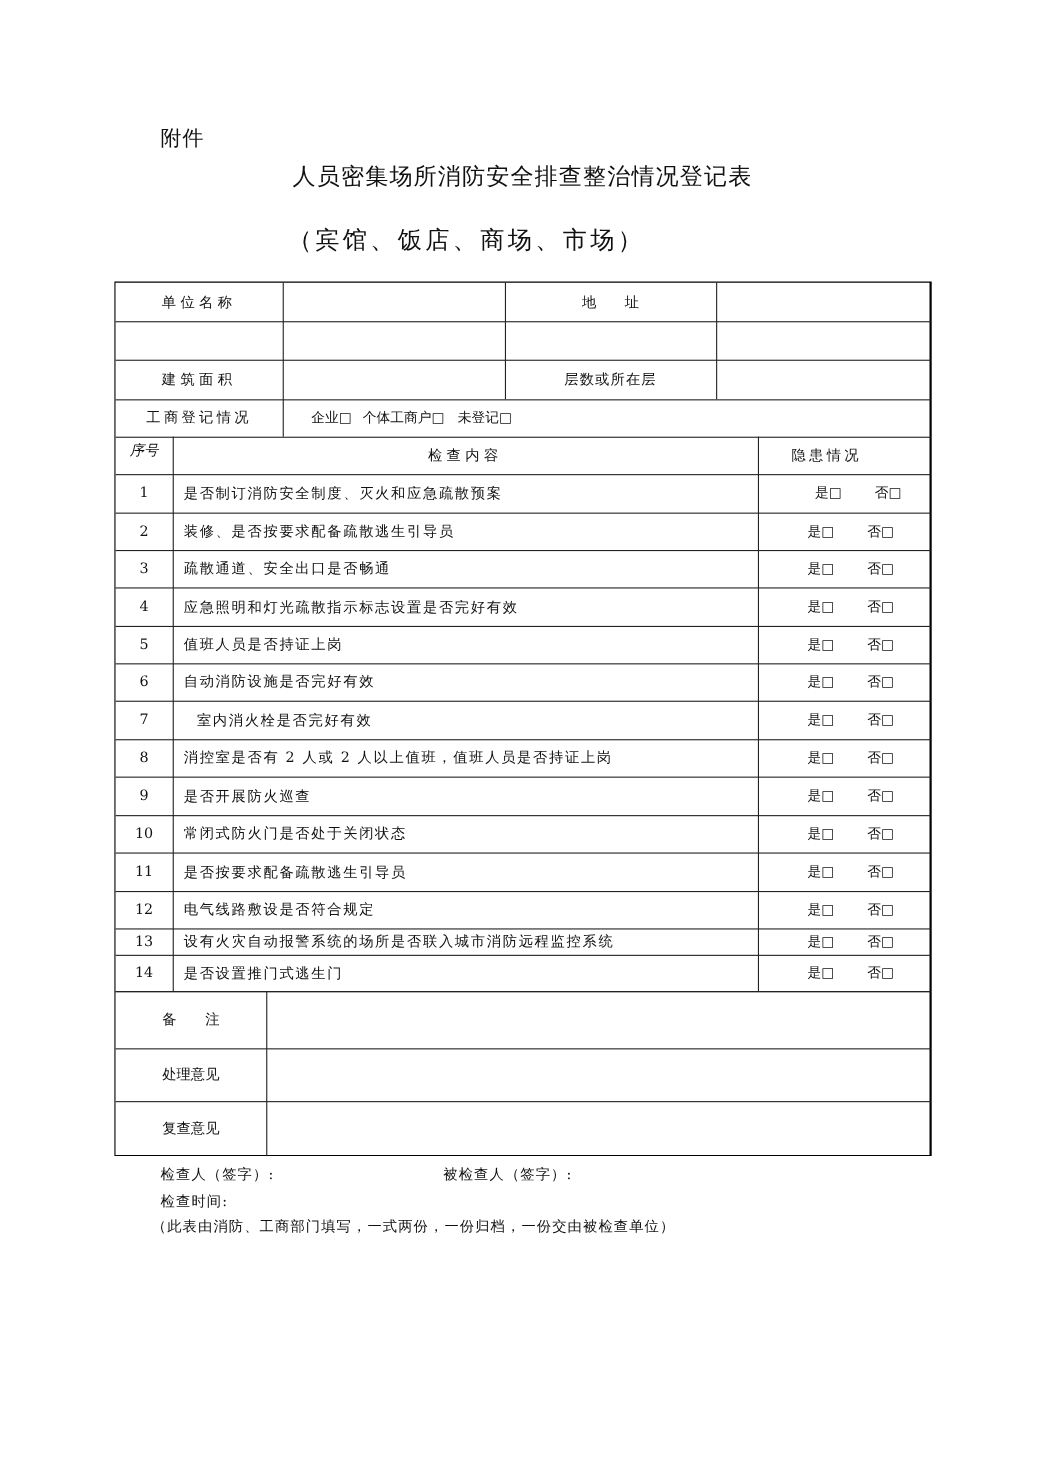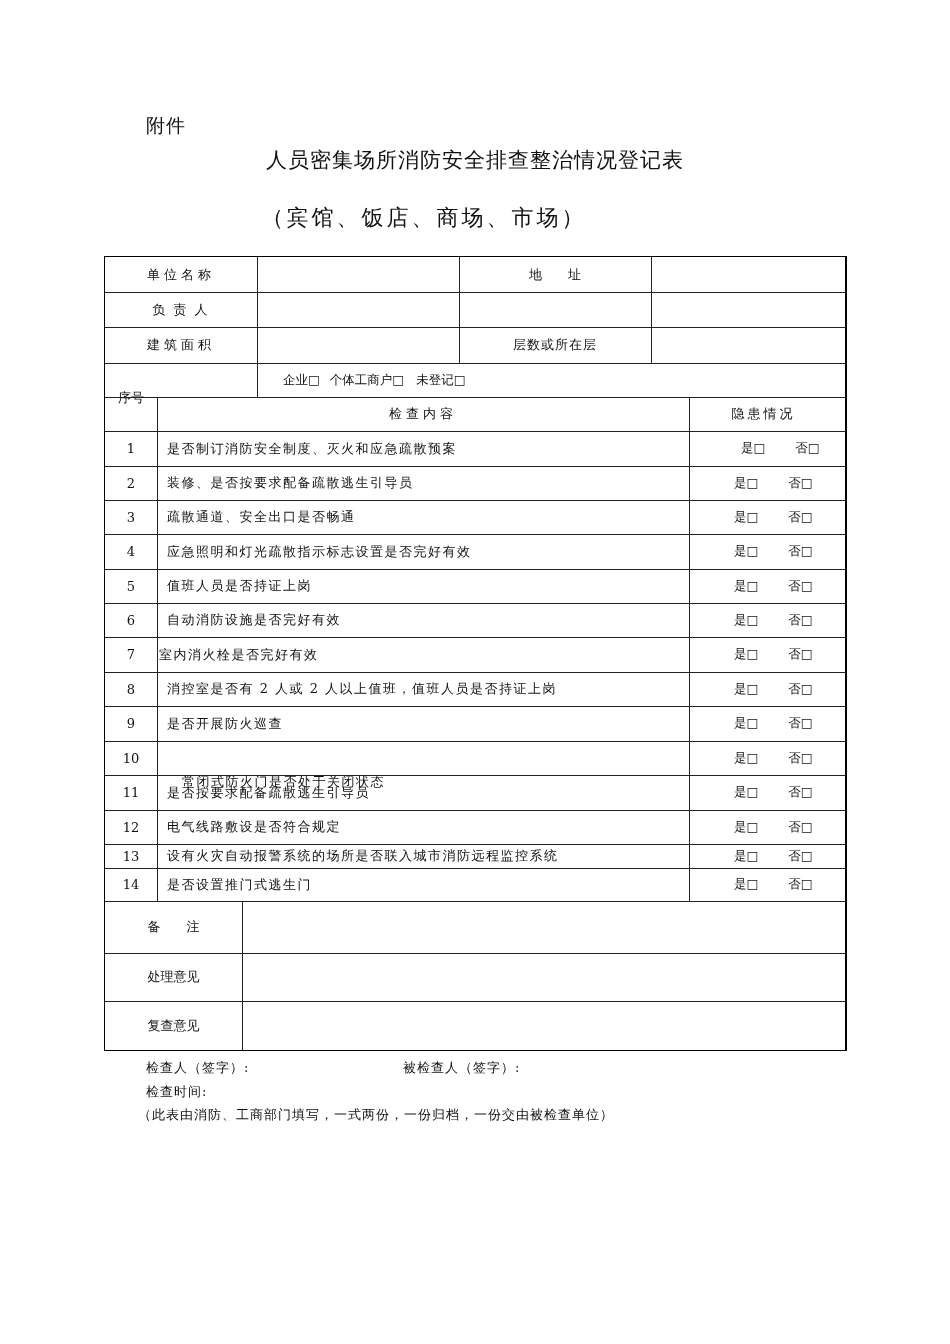--- a/index.html
+++ b/index.html
@@ -26,44 +26,44 @@
 <div class="title">人员密集场所消防安全排查整治情况登记表</div>
 <div class="subtitle">（宾馆、饭店、商场、市场）</div>
 
 <div class="form" id="form">
 
   <div class="cell center sp" style="left:0;top:0;width:152px;height:35px;">单位名称</div>
   <div class="cell" style="left:152px;top:0;width:202px;height:35px;"></div>
   <div class="cell center" style="left:354px;top:0;width:192px;height:35px;">地　　址</div>
   <div class="cell" style="left:546px;top:0;width:195px;height:35px;"></div>
 
-  <div class="cell center" style="left:0;top:35px;width:152px;height:35px;letter-spacing:2px;">负 责 人</div>
   <div class="cell" style="left:152px;top:35px;width:202px;height:35px;"></div>
   <div class="cell" style="left:546px;top:35px;width:195px;height:35px;"></div>
 
   <div class="cell center sp" style="left:0;top:70px;width:152px;height:36px;">建筑面积</div>
   <div class="cell" style="left:152px;top:70px;width:202px;height:36px;"></div>
   <div class="cell center" style="left:354px;top:70px;width:192px;height:36px;letter-spacing:1px;">层数或所在层</div>
   <div class="cell" style="left:546px;top:70px;width:195px;height:36px;"></div>
 
+  <div class="cell center" style="left:0;top:106px;width:152px;height:34px;letter-spacing:3px;">工商登记情况</div>
   <div class="cell" style="left:178px;top:106px;width:560px;height:34px;font-family:'DejaVu Sans',sans-serif;font-size:12.5px;">
     <span style="margin-right:10px;">
       <span>企业</span><span>□</span>
     </span>
     <span style="margin-right:12px;">
       <span>个体工商户</span><span>□</span>
     </span>
     <span>
       <span>未登记</span><span>□</span>
     </span>
   </div>
 
-  <div class="cell center" style="left:0;top:124px;width:52px;height:34px;">序号</div>
+  <div class="cell center" style="left:0;top:136px;width:52px;height:34px;font-style:italic;">序号</div>
   <div class="cell center sp" style="left:52px;top:140px;width:532px;height:34px;">检查内容</div>
-  <div class="cell center" style="left:580px;top:140px;width:157px;height:34px;letter-spacing:3px;">隐患情况</div>
+  <div class="cell center" style="left:568px;top:140px;width:157px;height:34px;letter-spacing:3px;">隐患情况</div>
 
   <div id="rows">
       <div>
         <div class="cell center" style="left:0;top:174px;width:52px;height:35px;">1</div>
         <div class="cell left" style="left:52px;top:174px;width:532px;height:35px;letter-spacing:1.5px;">是否制订消防安全制度、灭火和应急疏散预案</div>
         <div class="cell yn" style="left:584px;top:174px;width:157px;height:35px;padding-left:52px;">
           <span><span>是</span><span>□</span></span>
           <span class="gap"></span>
           <span><span>否</span><span>□</span></span>
         </div>
@@ -114,21 +114,21 @@
         <div class="cell left" style="left:52px;top:346px;width:532px;height:34px;letter-spacing:1.5px;">自动消防设施是否完好有效</div>
         <div class="cell yn" style="left:584px;top:346px;width:157px;height:34px;">
           <span><span>是</span><span>□</span></span>
           <span class="gap"></span>
           <span><span>否</span><span>□</span></span>
         </div>
         <div class="hl" style="left:0;width:741px;top:380px;"></div>
       </div>
       <div>
         <div class="cell center" style="left:0;top:380px;width:52px;height:35px;">7</div>
-        <div class="cell left" style="left:44px;top:380px;width:532px;height:35px;letter-spacing:1.5px;padding-left:10px;">室内消火栓是否完好有效</div>
+        <div class="cell left" style="left:64px;top:380px;width:532px;height:35px;letter-spacing:1.5px;padding-left:10px;">室内消火栓是否完好有效</div>
         <div class="cell yn" style="left:584px;top:380px;width:157px;height:35px;">
           <span><span>是</span><span>□</span></span>
           <span class="gap"></span>
           <span><span>否</span><span>□</span></span>
         </div>
         <div class="hl" style="left:0;width:741px;top:415px;"></div>
       </div>
       <div>
         <div class="cell center" style="left:0;top:415px;width:52px;height:34px;">8</div>
         <div class="cell left" style="left:52px;top:415px;width:532px;height:34px;letter-spacing:1.5px;">消控室是否有 2 人或 2 人以上值班，值班人员是否持证上岗</div>
@@ -144,21 +144,21 @@
         <div class="cell left" style="left:52px;top:449px;width:532px;height:35px;letter-spacing:1.5px;">是否开展防火巡查</div>
         <div class="cell yn" style="left:584px;top:449px;width:157px;height:35px;">
           <span><span>是</span><span>□</span></span>
           <span class="gap"></span>
           <span><span>否</span><span>□</span></span>
         </div>
         <div class="hl" style="left:0;width:741px;top:484px;"></div>
       </div>
       <div>
         <div class="cell center" style="left:0;top:484px;width:52px;height:34px;">10</div>
-        <div class="cell left" style="left:67px;top:484px;width:532px;height:34px;letter-spacing:1.5px;margin-top:24px;">常闭式防火门是否处于关闭状态</div>
+        <div class="cell left" style="left:52px;top:484px;width:532px;height:34px;letter-spacing:1.5px;">常闭式防火门是否处于关闭状态</div>
         <div class="cell yn" style="left:584px;top:484px;width:157px;height:34px;">
           <span><span>是</span><span>□</span></span>
           <span class="gap"></span>
           <span><span>否</span><span>□</span></span>
         </div>
         <div class="hl" style="left:0;width:741px;top:518px;"></div>
       </div>
       <div>
         <div class="cell center" style="left:0;top:518px;width:52px;height:35px;">11</div>
         <div class="cell left" style="left:52px;top:518px;width:532px;height:35px;letter-spacing:1.5px;">是否按要求配备疏散逃生引导员</div>

